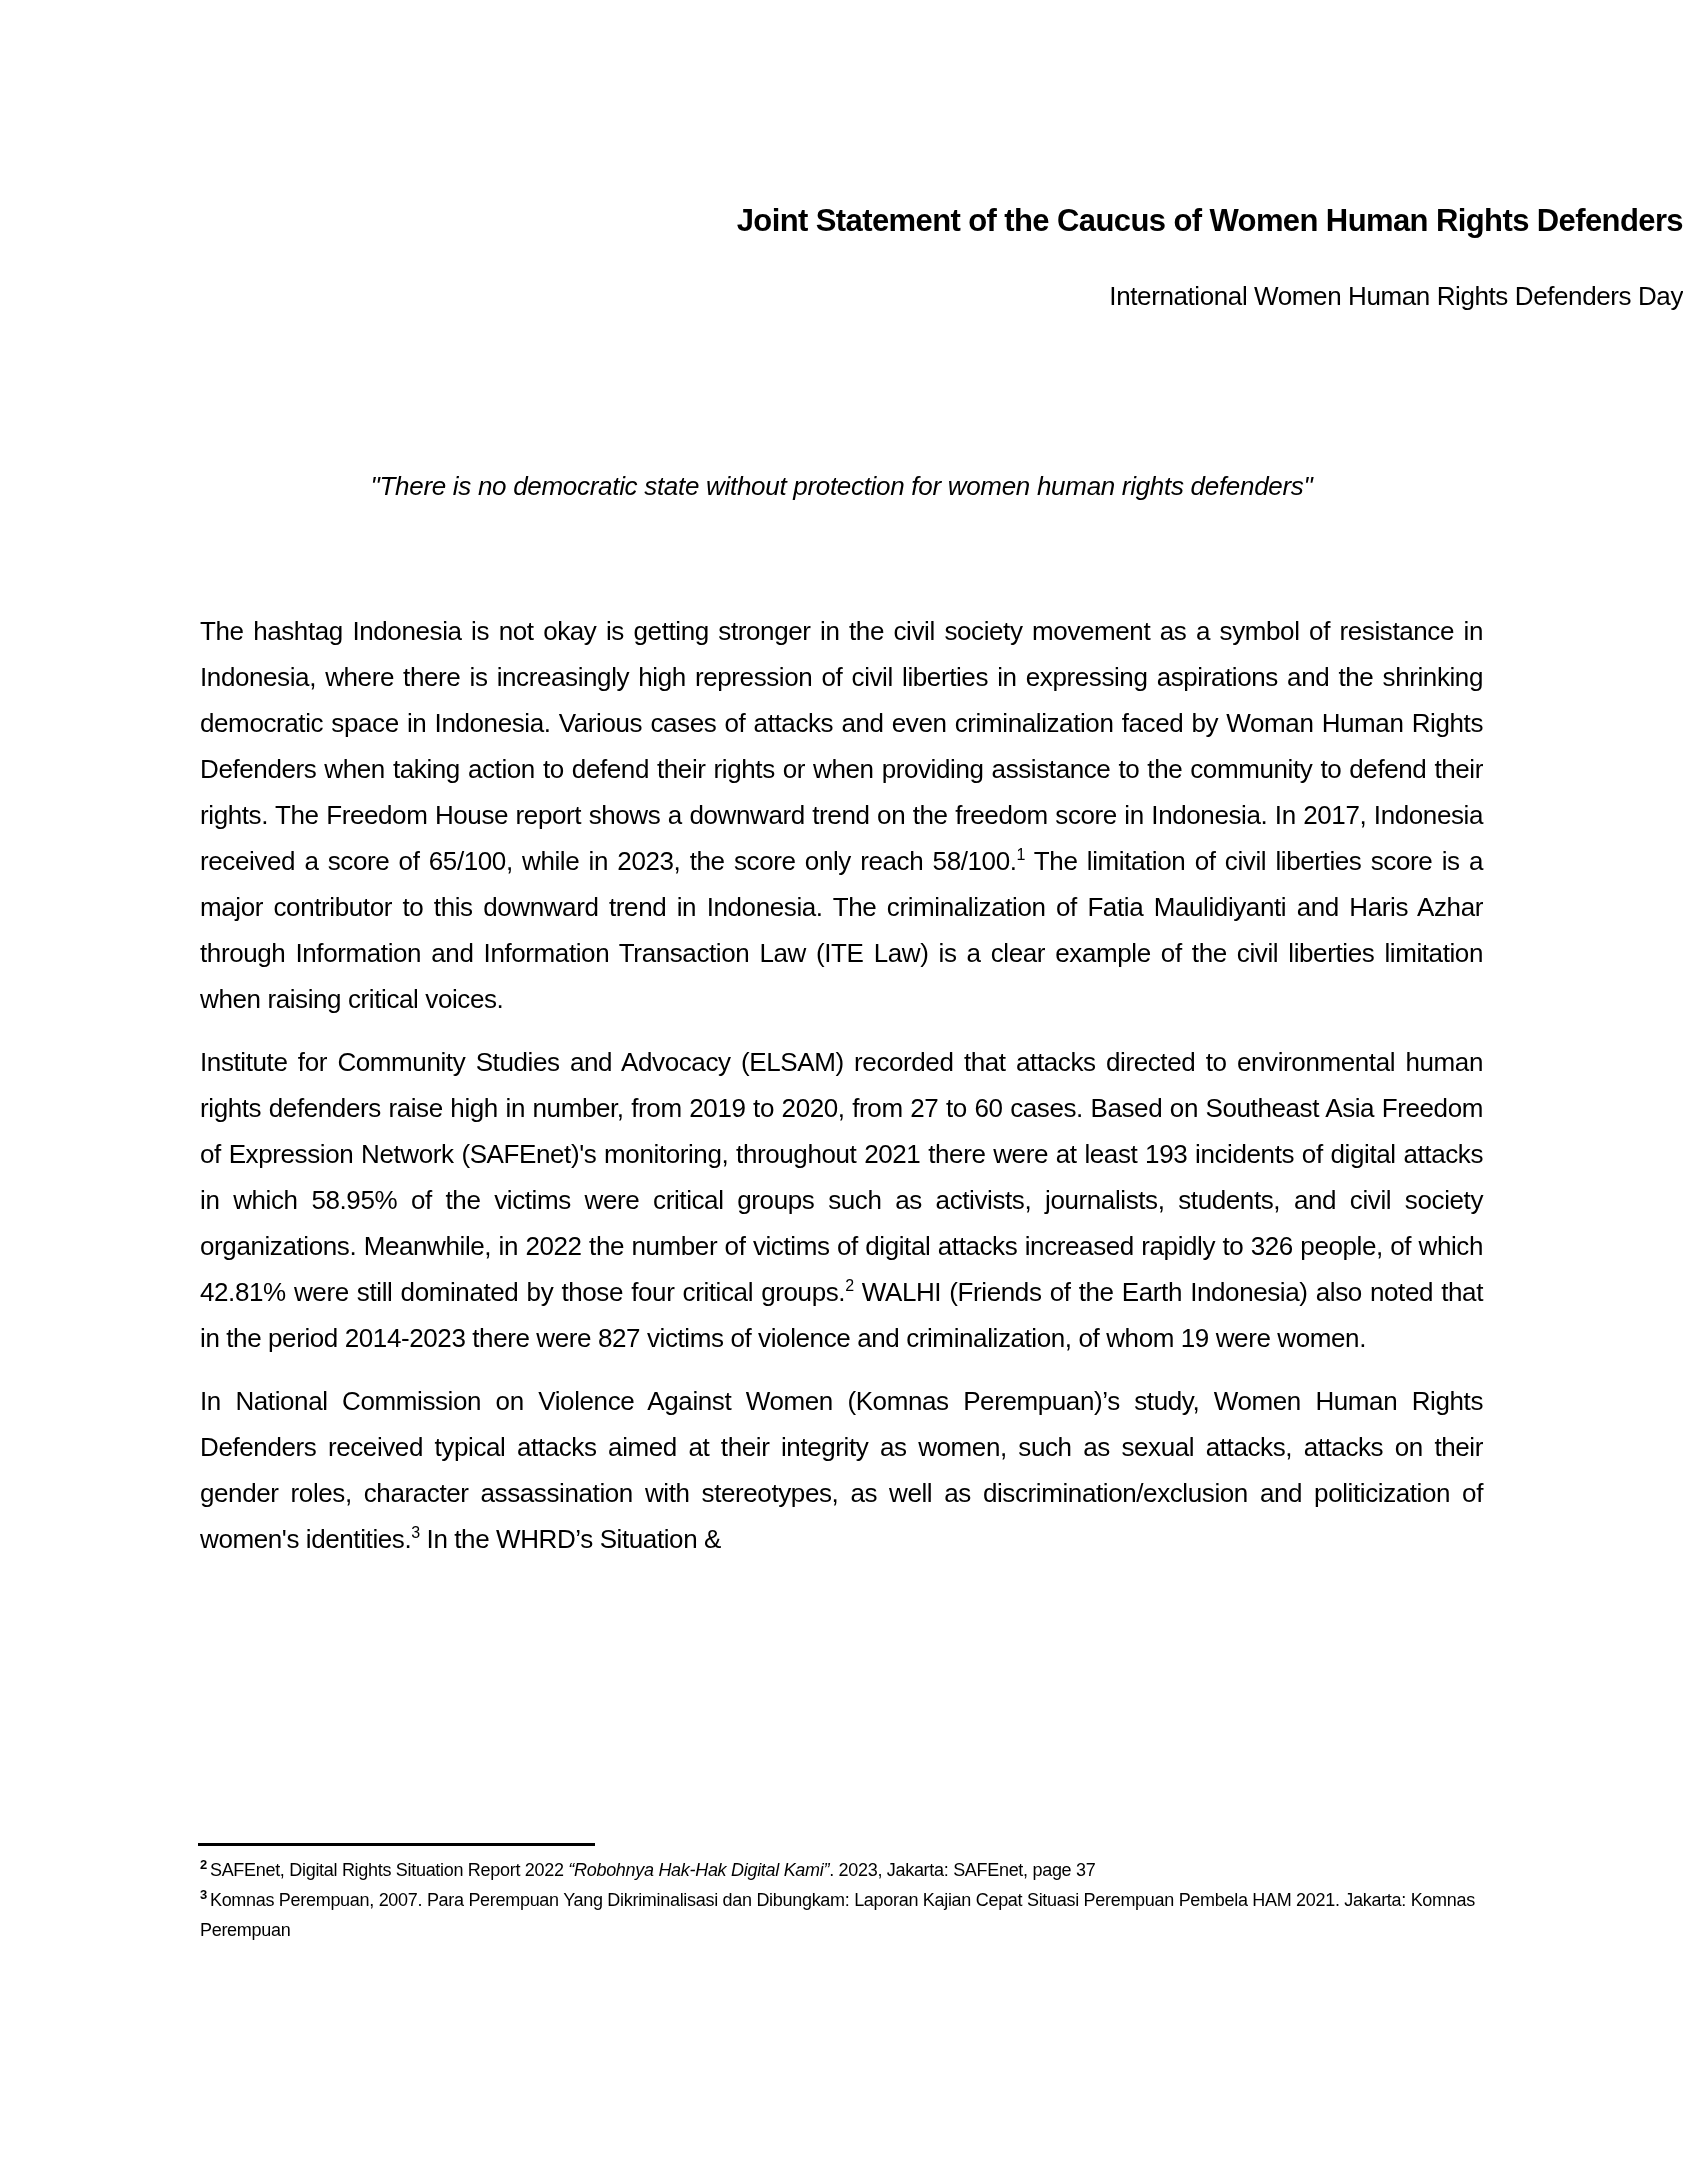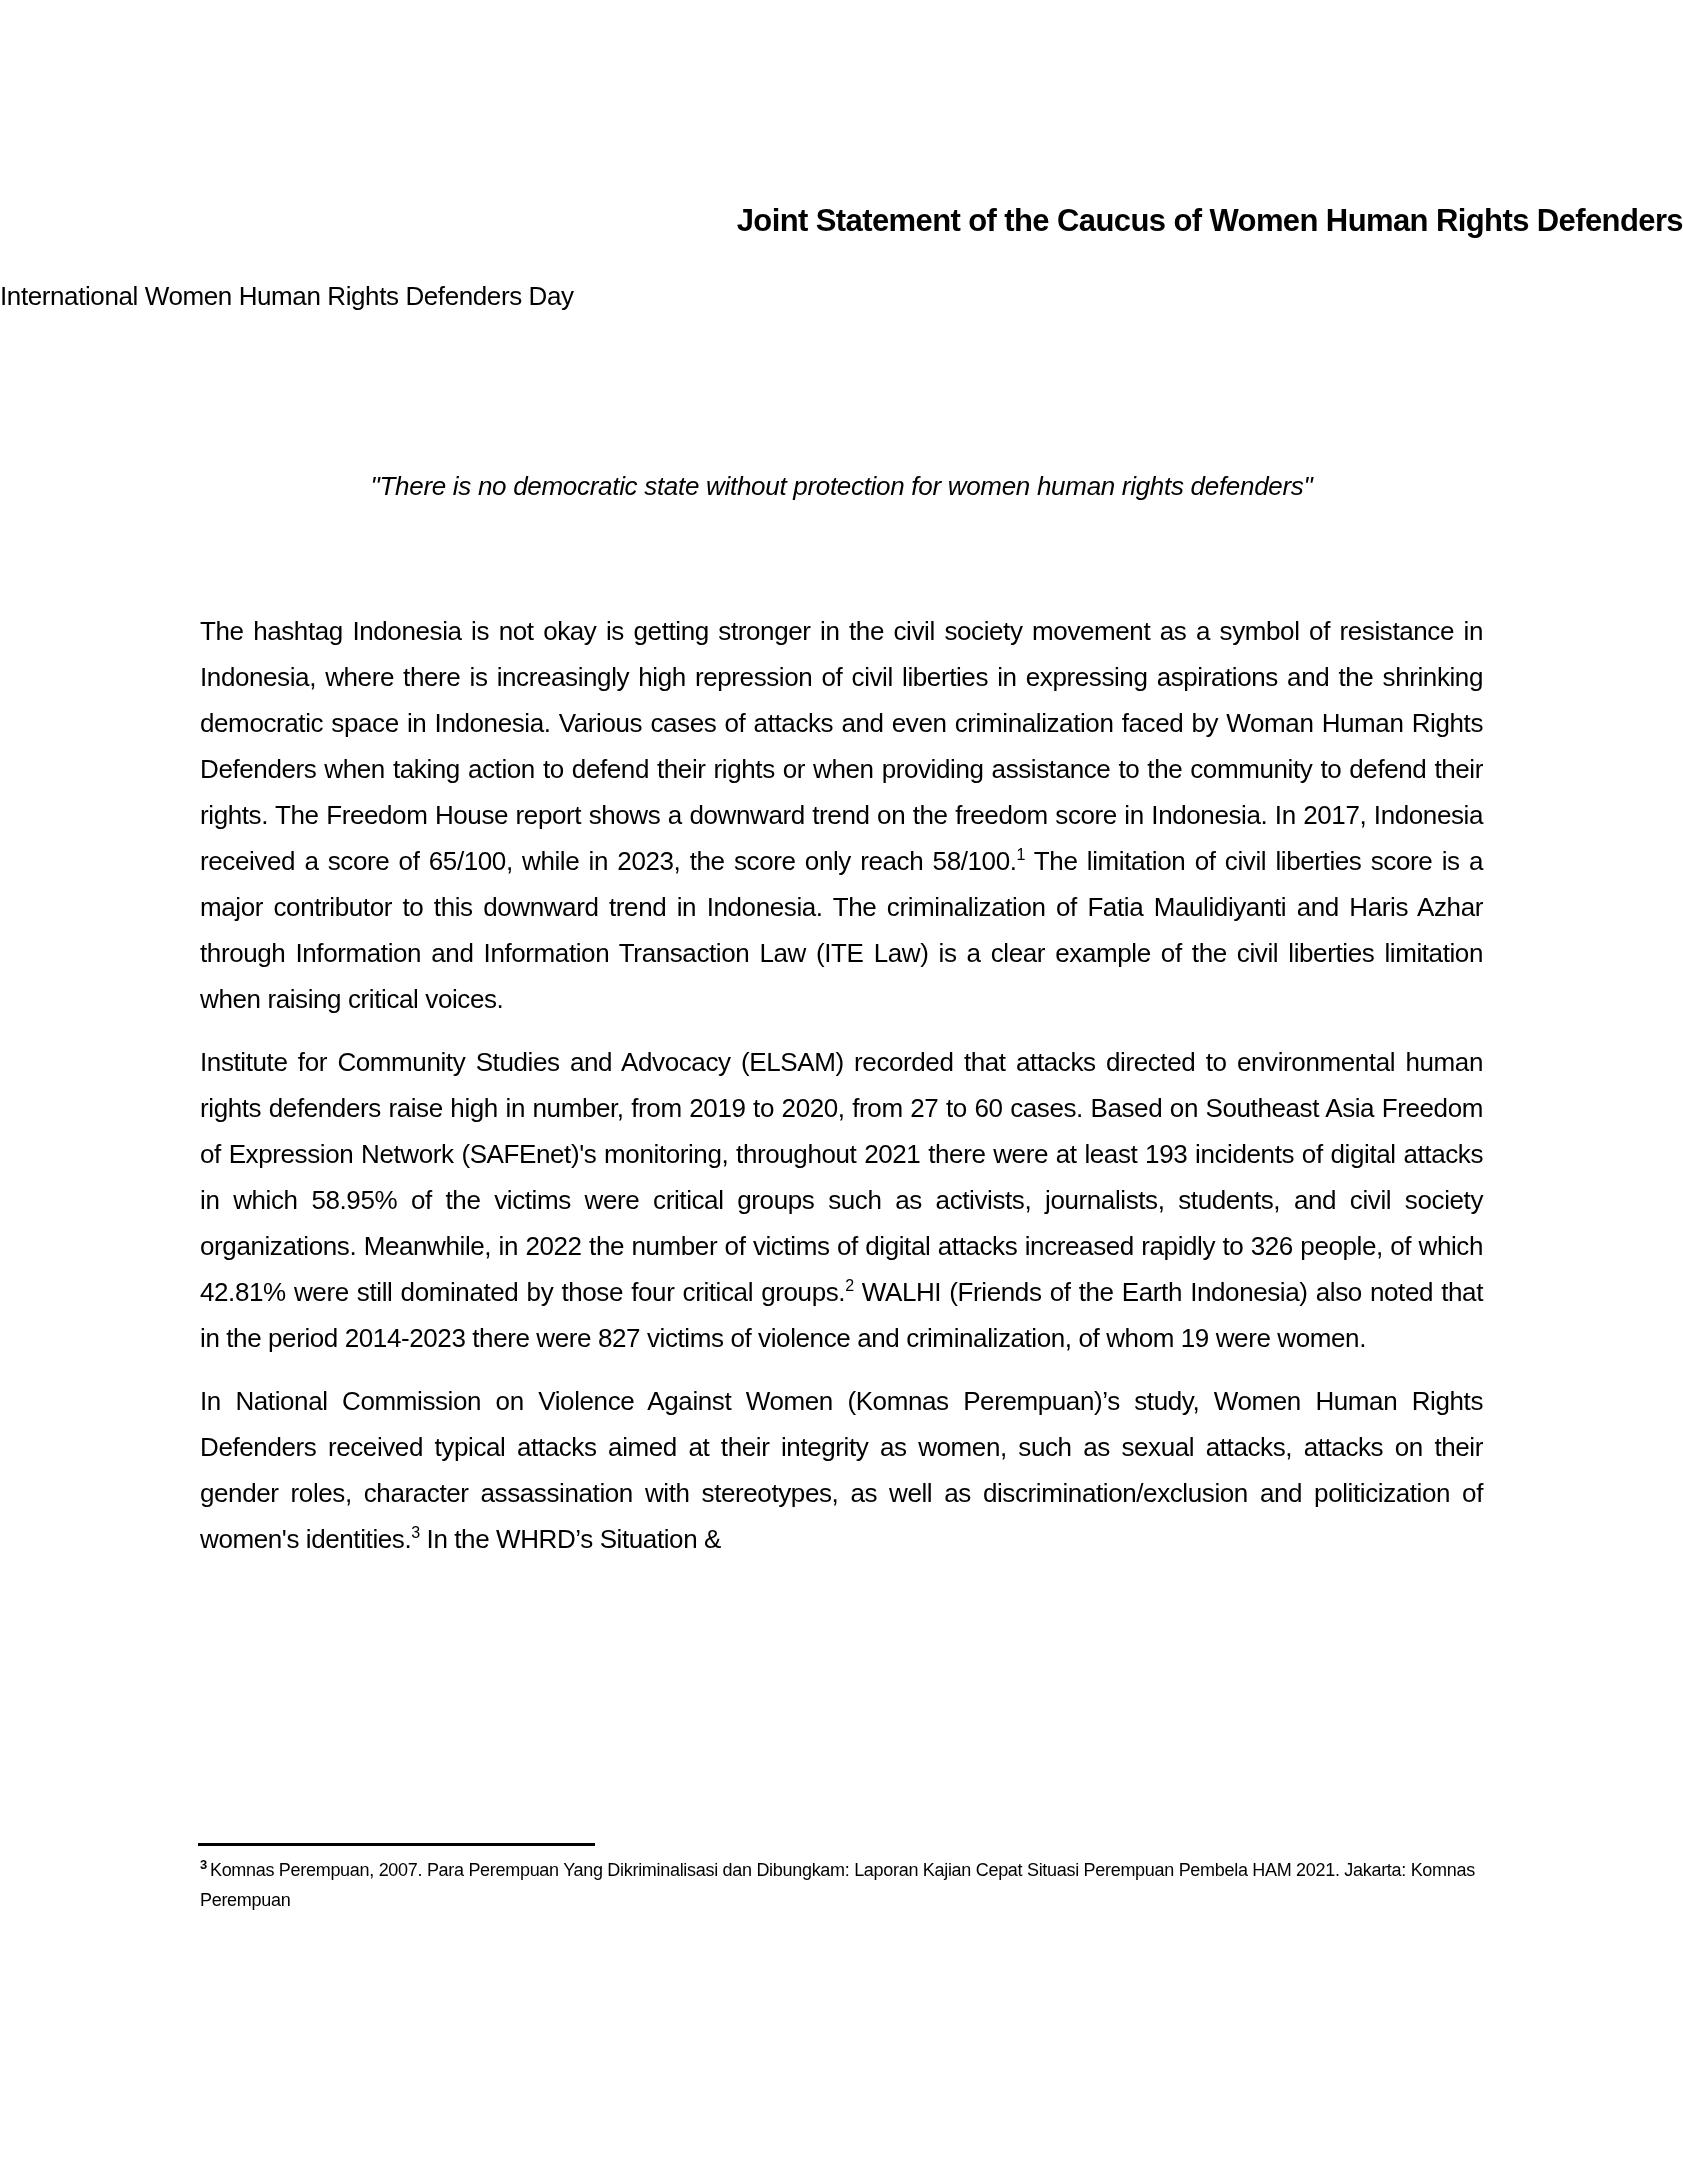--- a/index.html
+++ b/index.html
@@ -28,21 +28,21 @@
       text-align: right;
       font-weight: bold;
       font-size: 31px;
       letter-spacing: -0.6px;
       line-height: 40px;
     }
     .subtitle {
       position: absolute;
       left: 0; width: 1683px;
       top: 278px;
-      text-align: left;
+      text-align: right;
       font-size: 26px;
       letter-spacing: -0.4px;
       line-height: 36px;
     }
     .date {
       position: absolute;
       left: 0; width: 1683px;
       top: 343px;
       text-align: center;
       font-size: 26px;
@@ -121,17 +121,18 @@
     <p class="para"><span>The hashtag Indonesia is not okay is getting stronger in the civil society movement as a symbol of resistance in Indonesia, where there is increasingly high repression of civil liberties in expressing aspirations and the shrinking democratic space in Indonesia. Various cases of attacks and even criminalization faced by Woman Human Rights Defenders when taking action to defend their rights or when providing assistance to the community to defend their rights. The Freedom House report shows a downward trend on the freedom score in Indonesia. In 2017, Indonesia received a score of 65/100, while in 2023, the score only reach 58/100.</span><sup class="fn">1</sup><span> The limitation of civil liberties score is a major contributor to this downward trend in Indonesia. The criminalization of Fatia Maulidiyanti and Haris Azhar through Information and Information Transaction Law (ITE Law) is a clear example of the civil liberties limitation when raising critical voices.</span></p>
 
     <p class="para"><span>Institute for Community Studies and Advocacy (ELSAM) recorded that attacks directed to environmental human rights defenders raise high in number, from 2019 to 2020, from 27 to 60 cases. Based on Southeast Asia Freedom of Expression Network (SAFEnet)'s monitoring, throughout 2021 there were at least 193 incidents of digital attacks in which 58.95% of the victims were critical groups such as activists, journalists, students, and civil society organizations. Meanwhile, in 2022 the number of victims of digital attacks increased rapidly to 326 people, of which 42.81% were still dominated by those four critical groups.</span><sup class="fn">2</sup><span> WALHI (Friends of the Earth Indonesia) also noted that in the period 2014-2023 there were 827 victims of violence and criminalization, of whom 19 were women.</span></p>
 
     <p class="para"><span>In National Commission on Violence Against Women (Komnas Perempuan)’s study, Women Human Rights Defenders received typical attacks aimed at their integrity as women, such as sexual attacks, attacks on their gender roles, character assassination with stereotypes, as well as discrimination/exclusion and politicization of women's identities.</span><sup class="fn">3</sup><span> In the WHRD’s Situation &amp;</span></p>
   </div>
 
   <div class="fn-rule"></div>
 
   <div class="footnotes">
+    <p class="footnote"><span class="num">2</span><span>SAFEnet, Digital Rights Situation Report 2022 </span><span class="ital">“Robohnya Hak-Hak Digital Kami”</span><span>. 2023, Jakarta: SAFEnet, page 37</span></p>
     <p class="footnote"><span class="num">3</span><span>Komnas Perempuan, 2007. Para Perempuan Yang Dikriminalisasi dan Dibungkam: Laporan Kajian Cepat Situasi Perempuan Pembela HAM 2021. Jakarta: Komnas Perempuan</span></p>
   </div>
 
 </div>
 
 
 </body></html>

